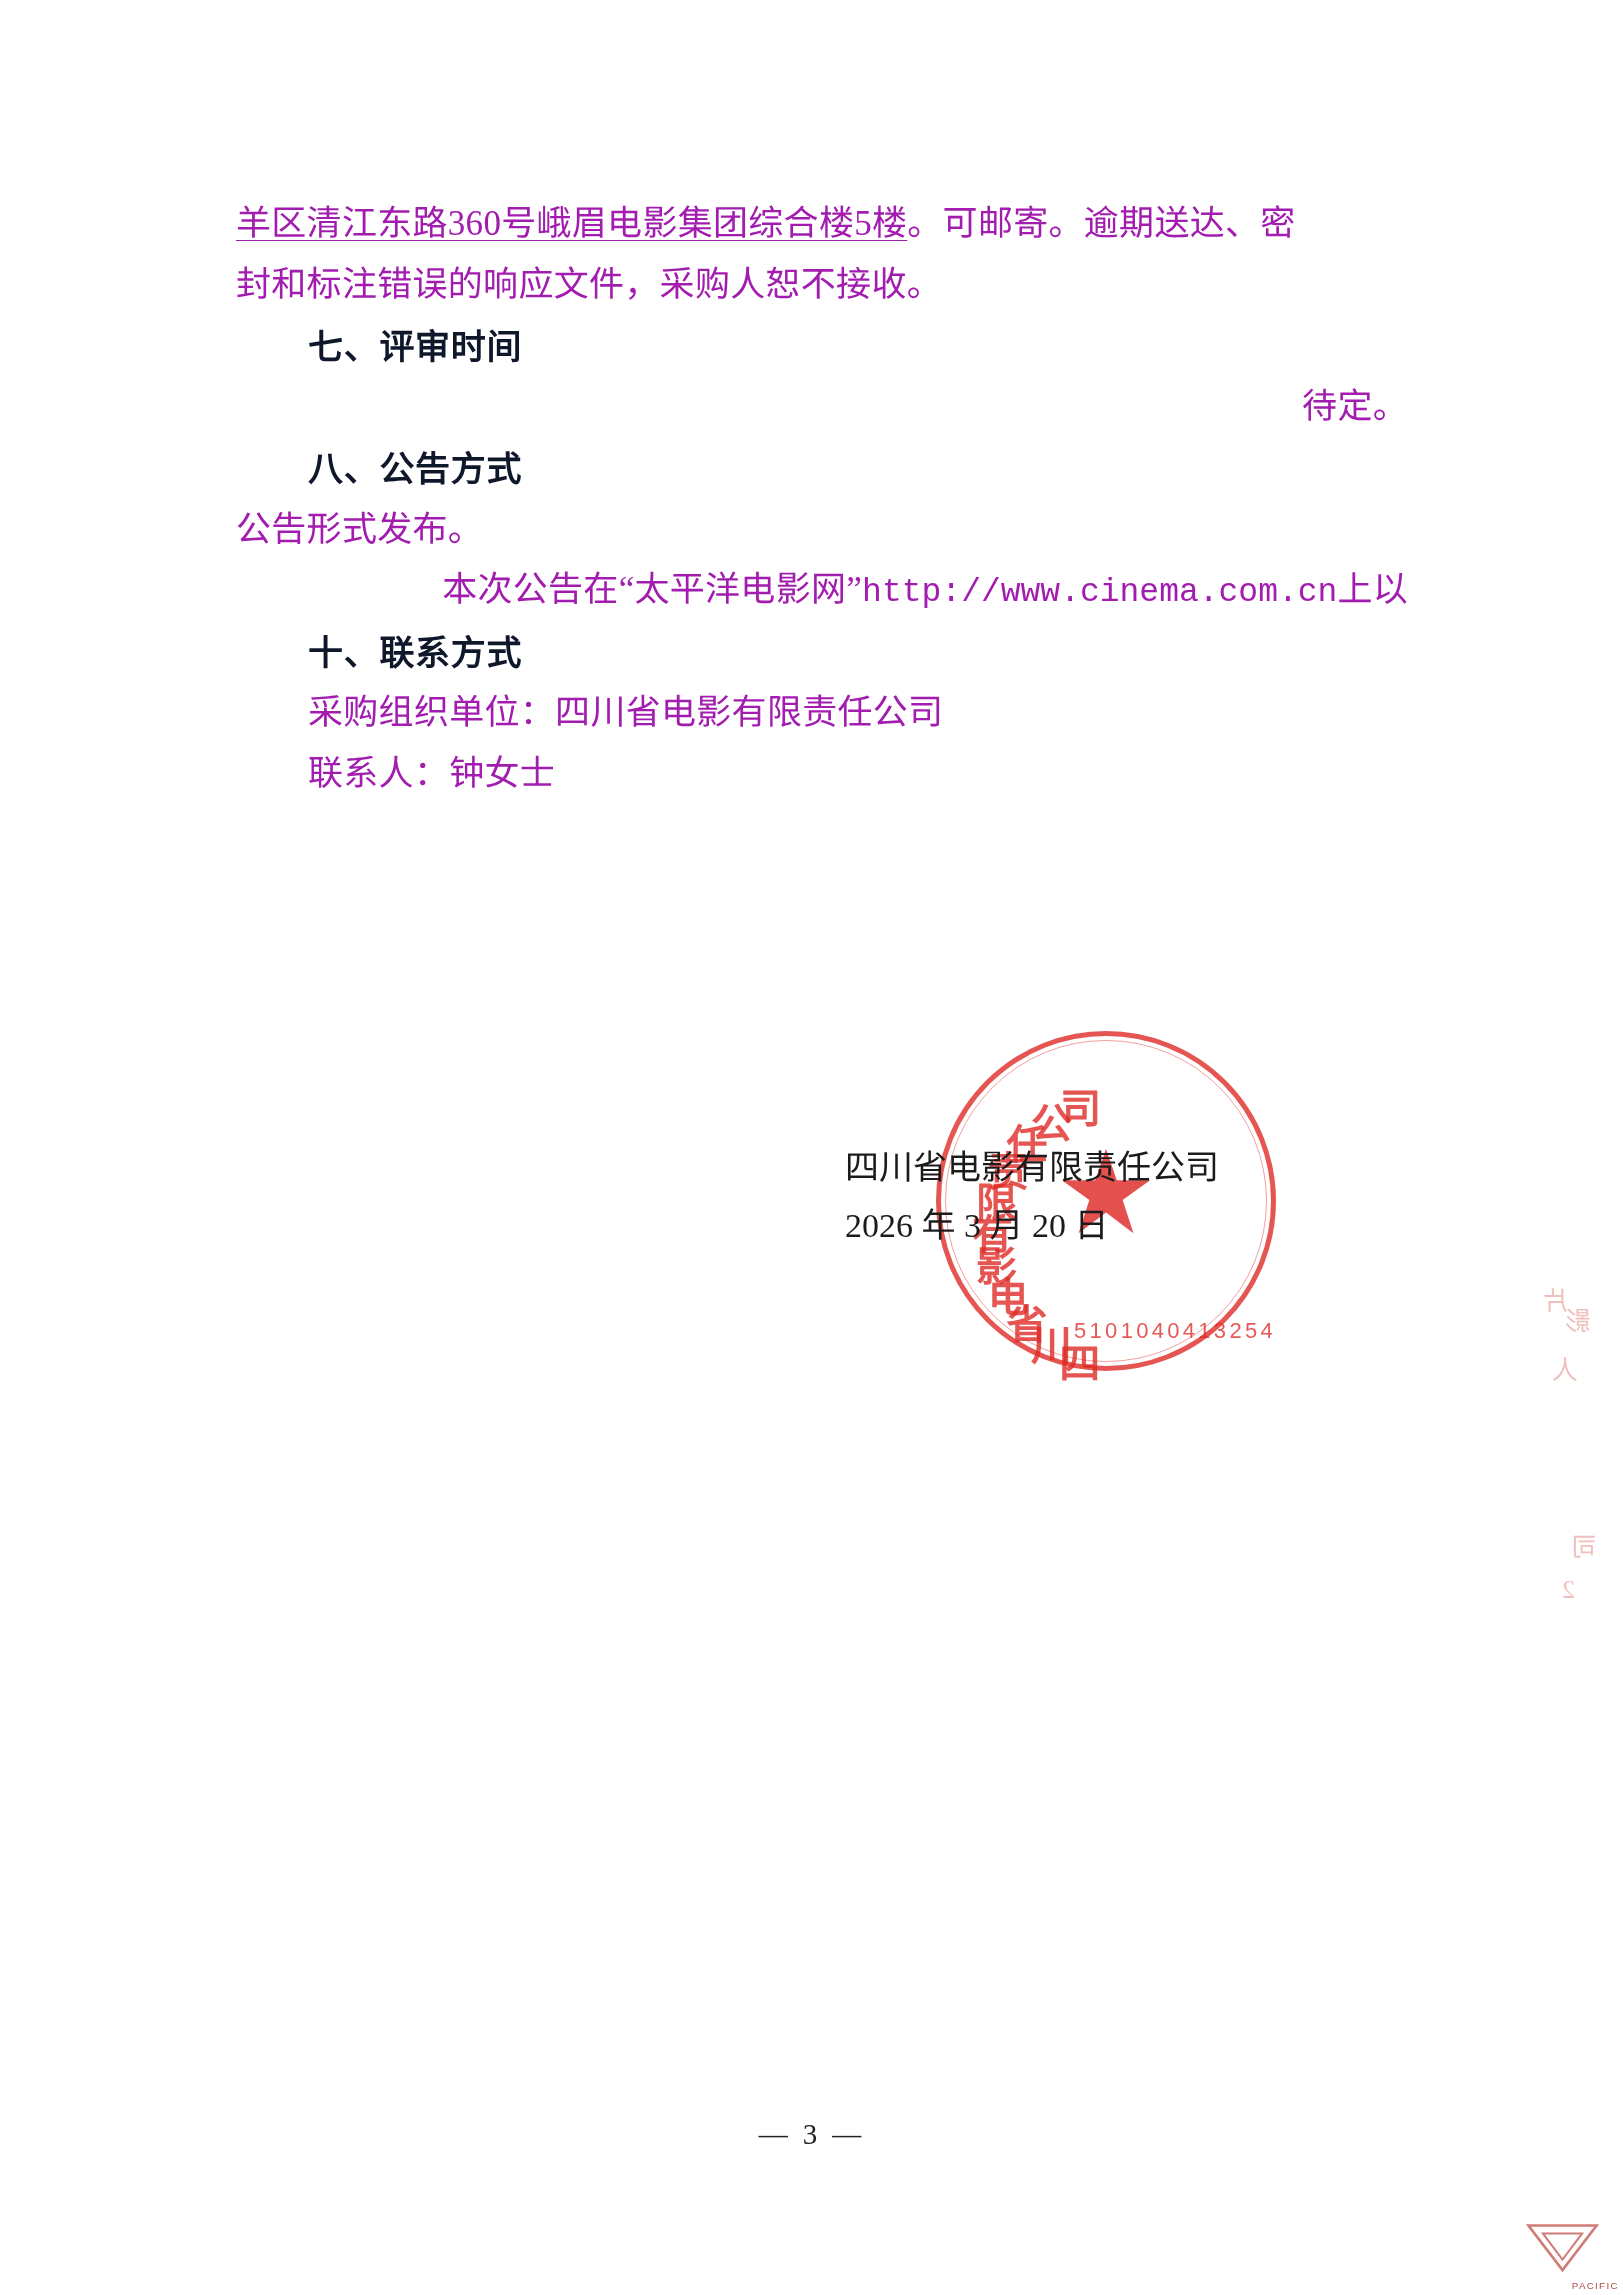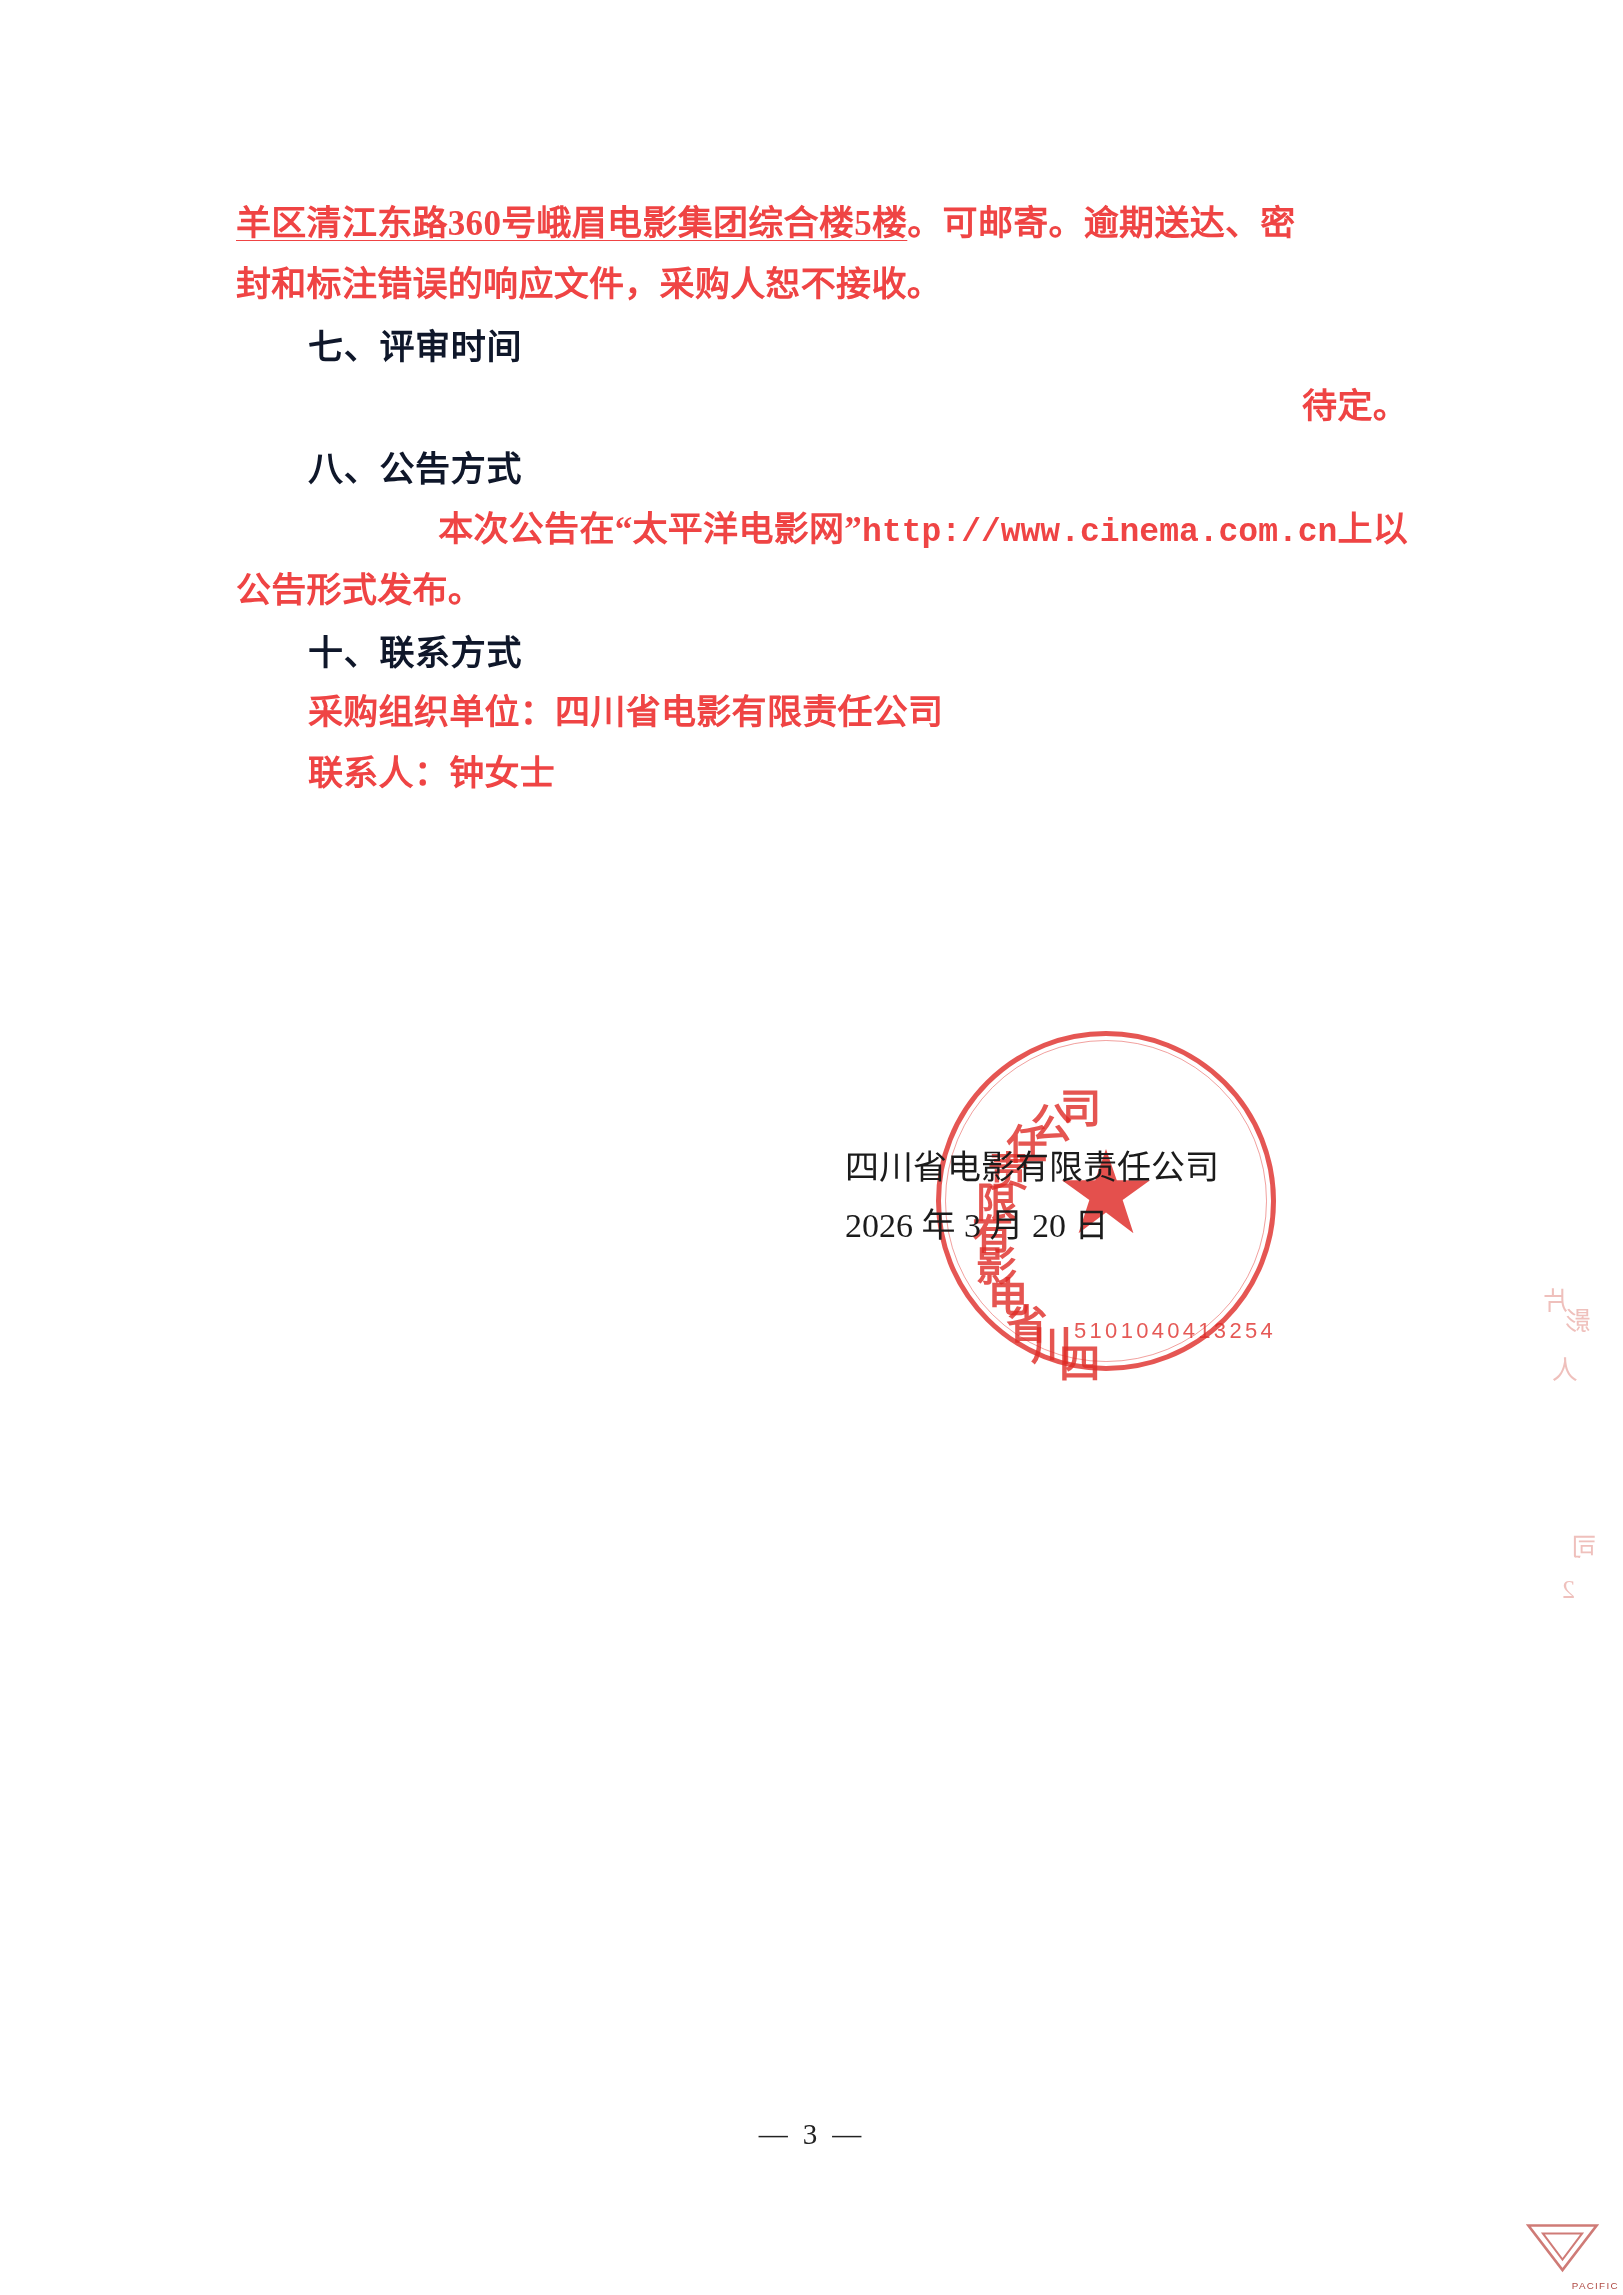--- a/index.html
+++ b/index.html
@@ -21,25 +21,24 @@
   }
   .content {
     position: absolute;
     left: 236px;
     top: 196px;
     width: 1172px;
   }
   .para {
     font-size: 35px;
     line-height: 1.62;
-    color: #ef4444;
+    color: #a21caf;
     margin: 0 0 3.9px 0;
     letter-spacing: 0.3px;
     font-family: "Liberation Serif", "DejaVu Serif", serif;
-    font-weight: bold;
   }
   .para.indent {
     text-indent: 72px;
     text-align: right;
   }
   .heading {
     font-size: 35px;
     line-height: 1.62;
     color: #0f172a;
     font-weight: bold;
@@ -178,23 +177,23 @@
     <p class="para first-line"><span class="underline-seg">羊区清江东路360号峨眉电影集团综合楼5楼</span><span>。可邮寄。逾期送达、密</span></p>
 
     <p class="para">封和标注错误的响应文件，采购人恕不接收。</p>
 
     <p class="heading">七、评审时间</p>
 
     <p class="para indent">待定。</p>
 
     <p class="heading">八、公告方式</p>
 
+    <p class="para">公告形式发布。</p>
+
     <p class="para indent"><span>本次公告在“太平洋电影网”</span><span class="mono">http://www.cinema.com.cn</span><span>上以</span></p>
-
-    <p class="para">公告形式发布。</p>
 
     <p class="heading">十、联系方式</p>
 
     <div class="contact-block">
       <p class="para">采购组织单位：四川省电影有限责任公司</p>
       <p class="para">联系人：钟女士</p>
     </div>
 
   </div>
 

